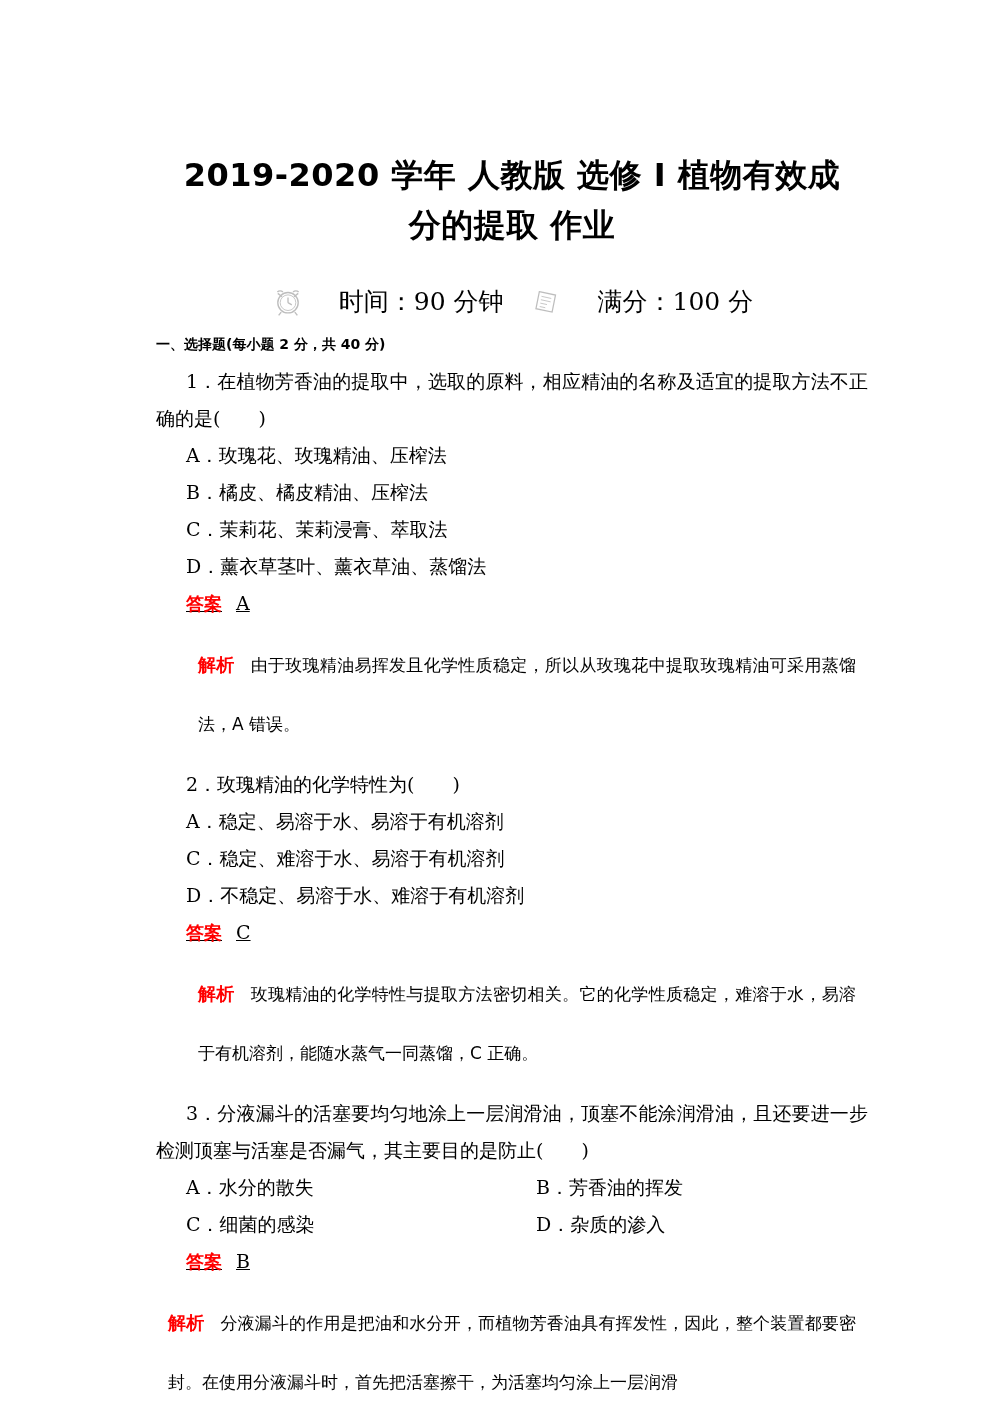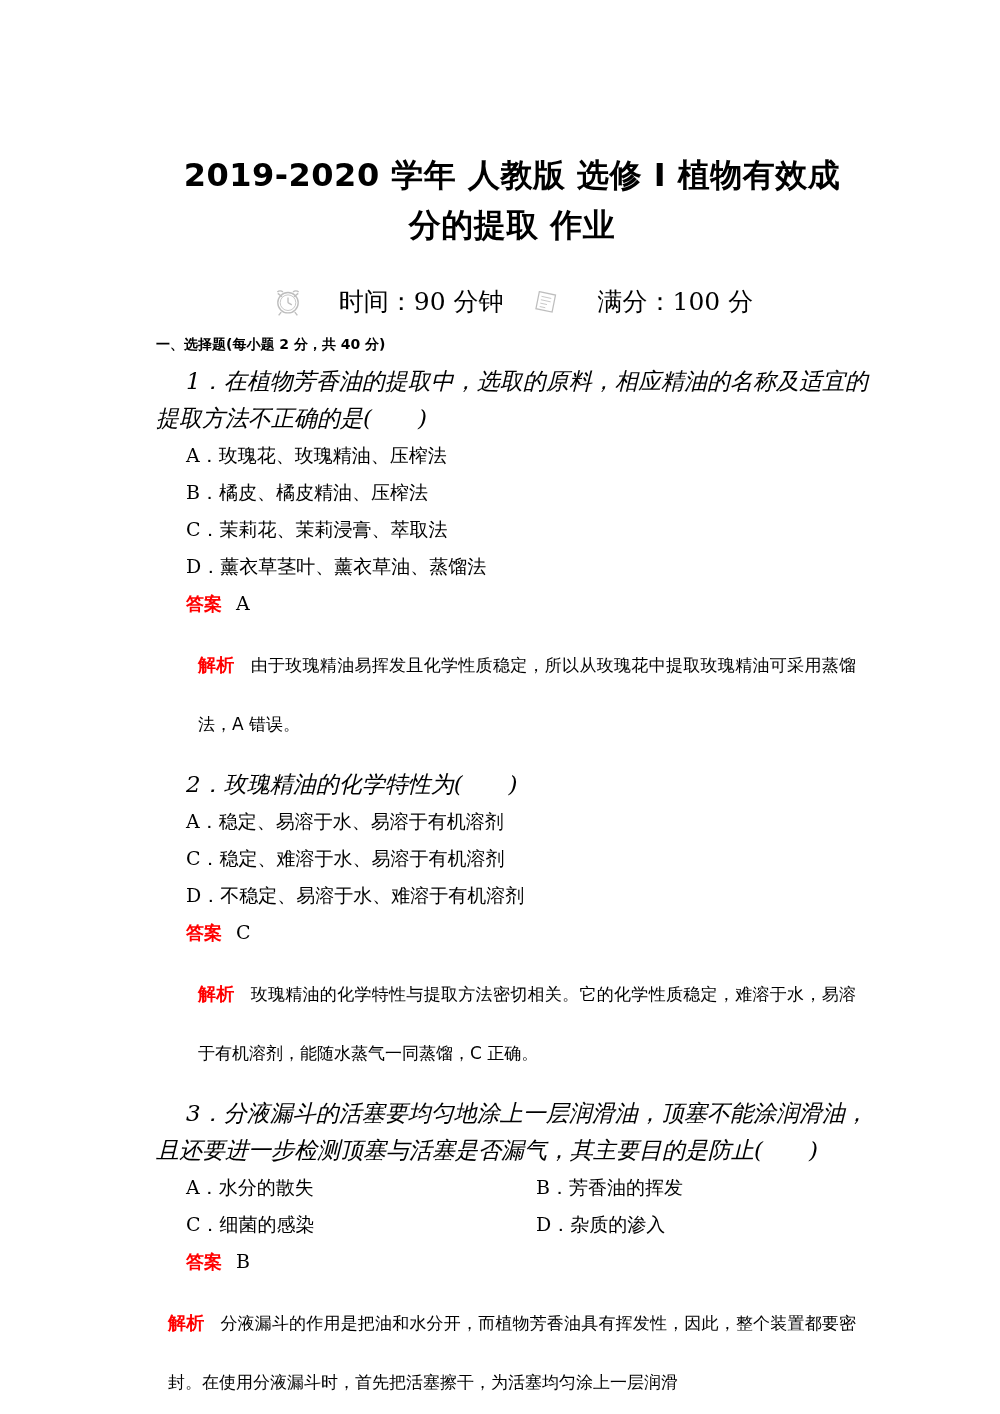--- a/index.html
+++ b/index.html
@@ -74,27 +74,26 @@
     font-family: "DejaVu Sans", "Liberation Sans", sans-serif;
     font-weight: bold;
     font-size: 14px;
     line-height: 37px;
     margin: 0;
     white-space: nowrap;
   }
 
   
   .q-stem {
-    font-size: 23px;
+    font-size: 19px;
     line-height: 37px;
     text-indent: 30px;
     margin: 0;
     text-align: justify;
     text-justify: inter-character;
-    font-style: italic;
   }
   .opt {
     font-size: 19px;
     line-height: 37px;
     margin: 0;
     padding-left: 30px;
     white-space: nowrap;
   }
   .opt-row {
     font-size: 19px;
@@ -106,20 +105,21 @@
   }
   .opt-row .opt-col-a { width: 340px; flex: 0 0 auto; white-space: nowrap; }
   .opt-row .opt-col-b { flex: 1 1 auto; white-space: nowrap; }
 
   
   .answer-line {
     line-height: 37px;
     margin: 0;
     padding-left: 30px;
     white-space: nowrap;
+    text-decoration: underline;
   }
   .lbl-red {
     color: #ff0000;
     font-family: "DejaVu Sans", "Liberation Sans", sans-serif;
     font-weight: bold;
     font-size: 18px;
   }
   .answer-val {
     font-size: 19px;
     padding-left: 14px;

